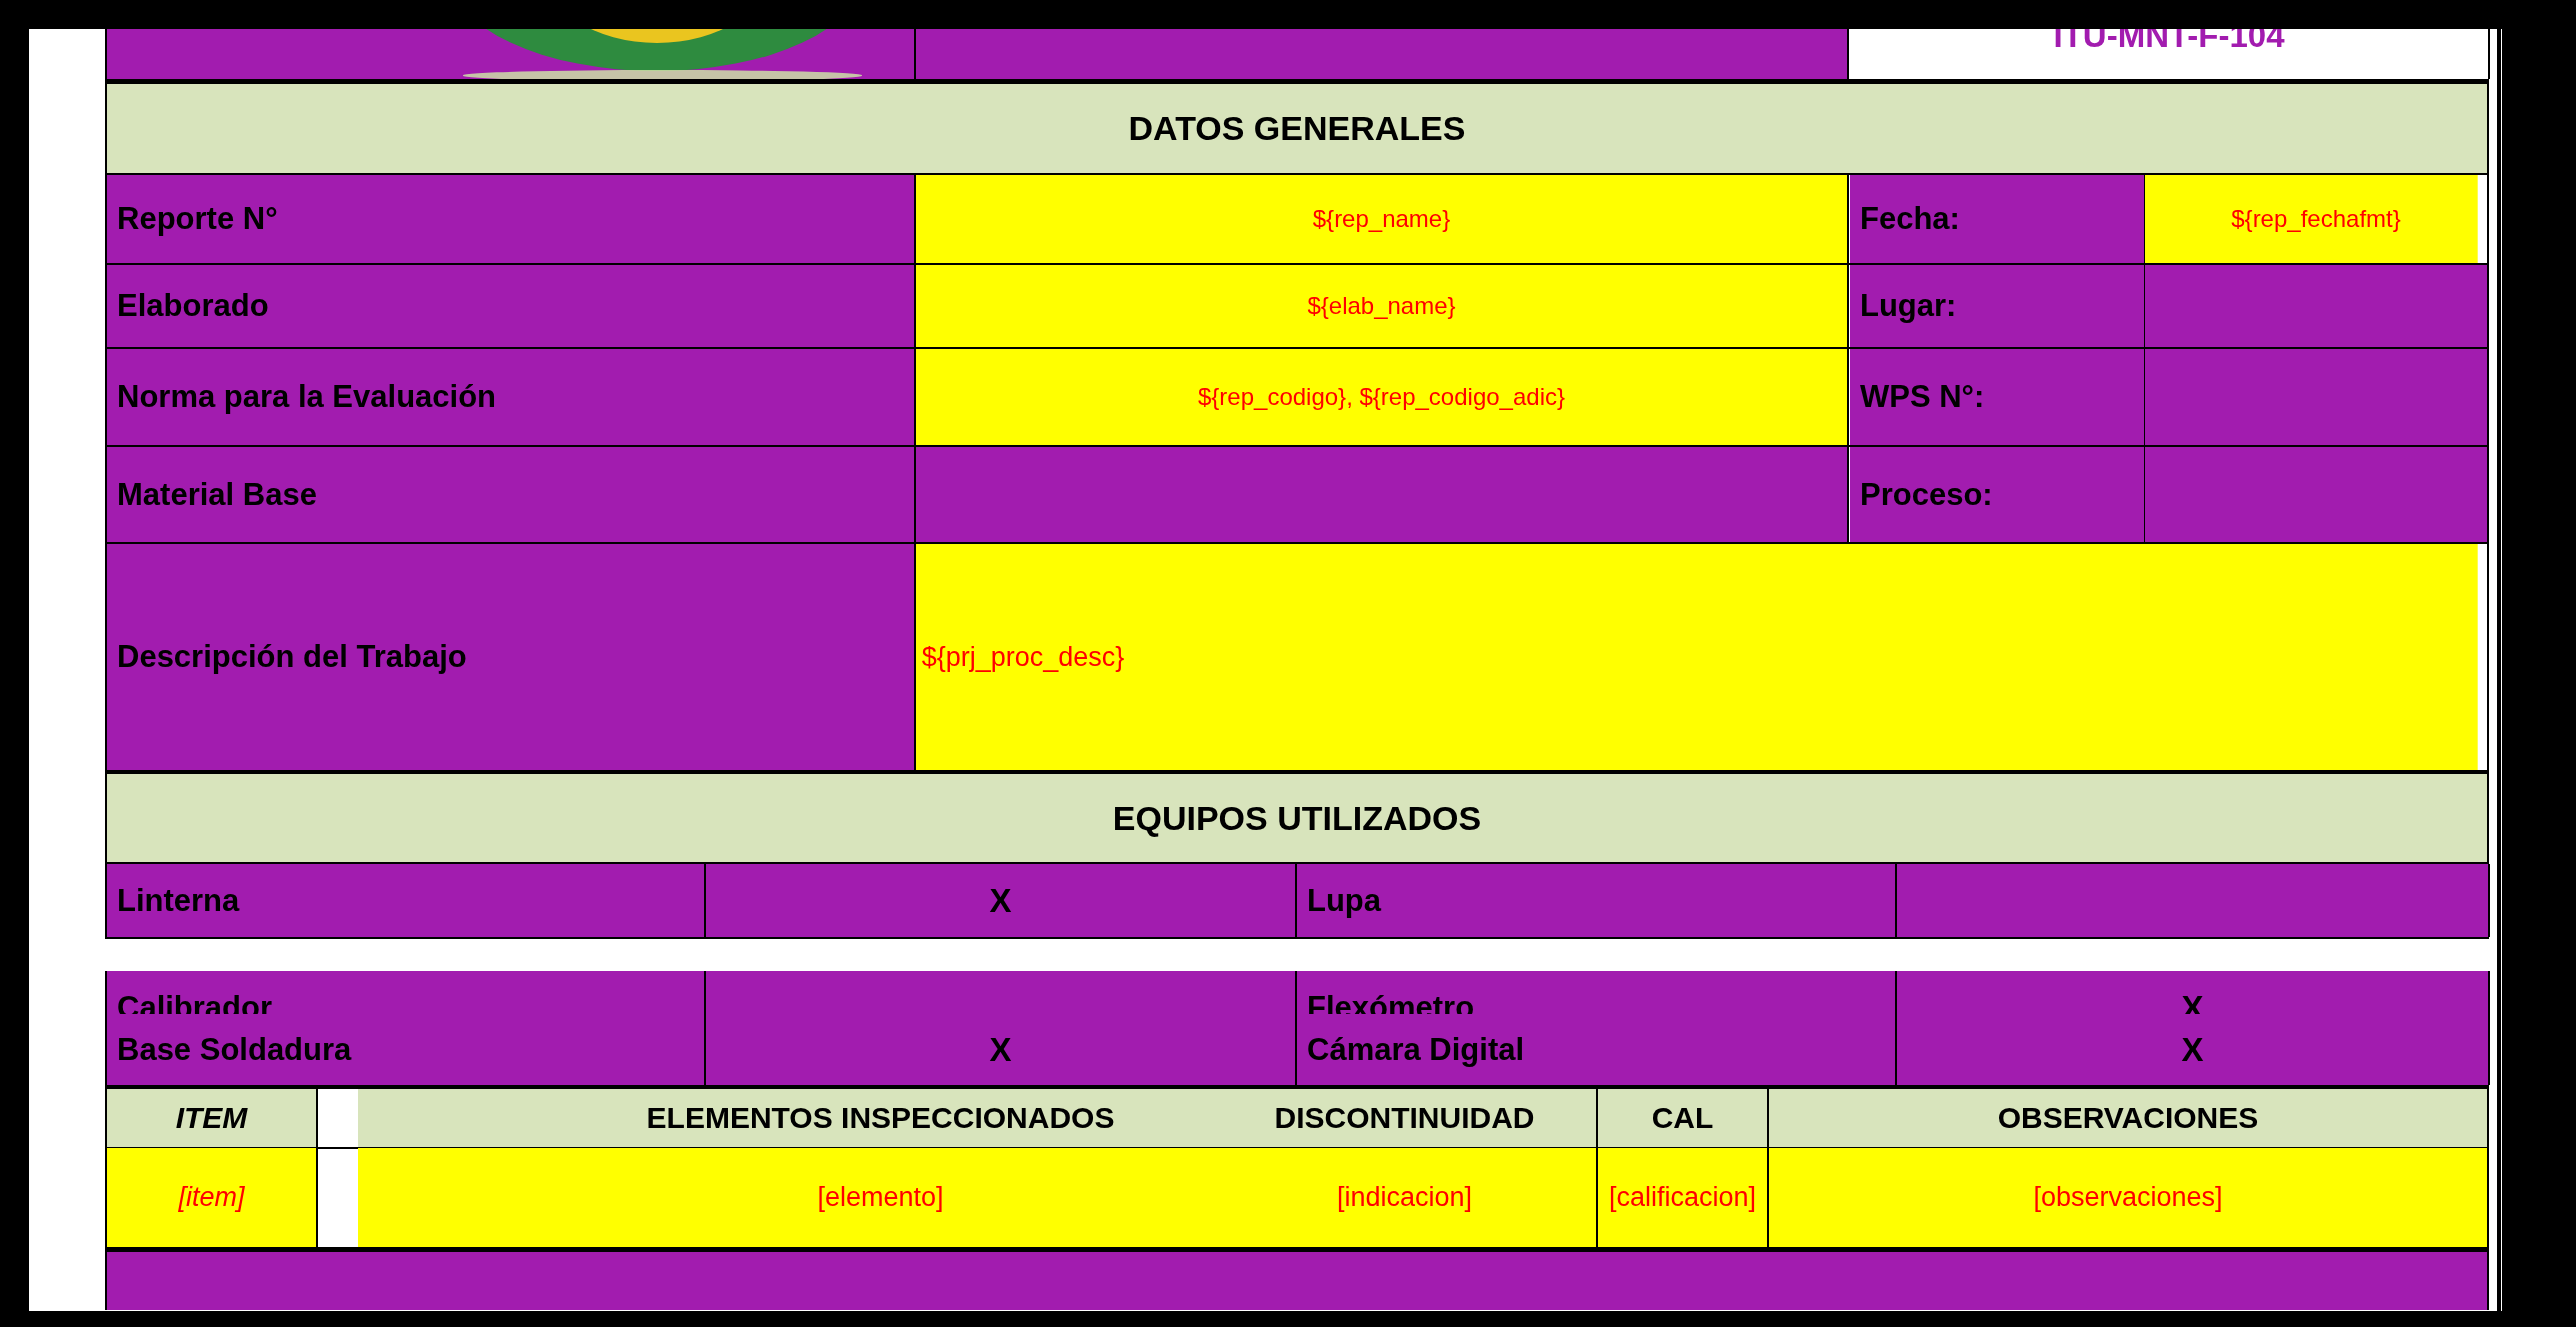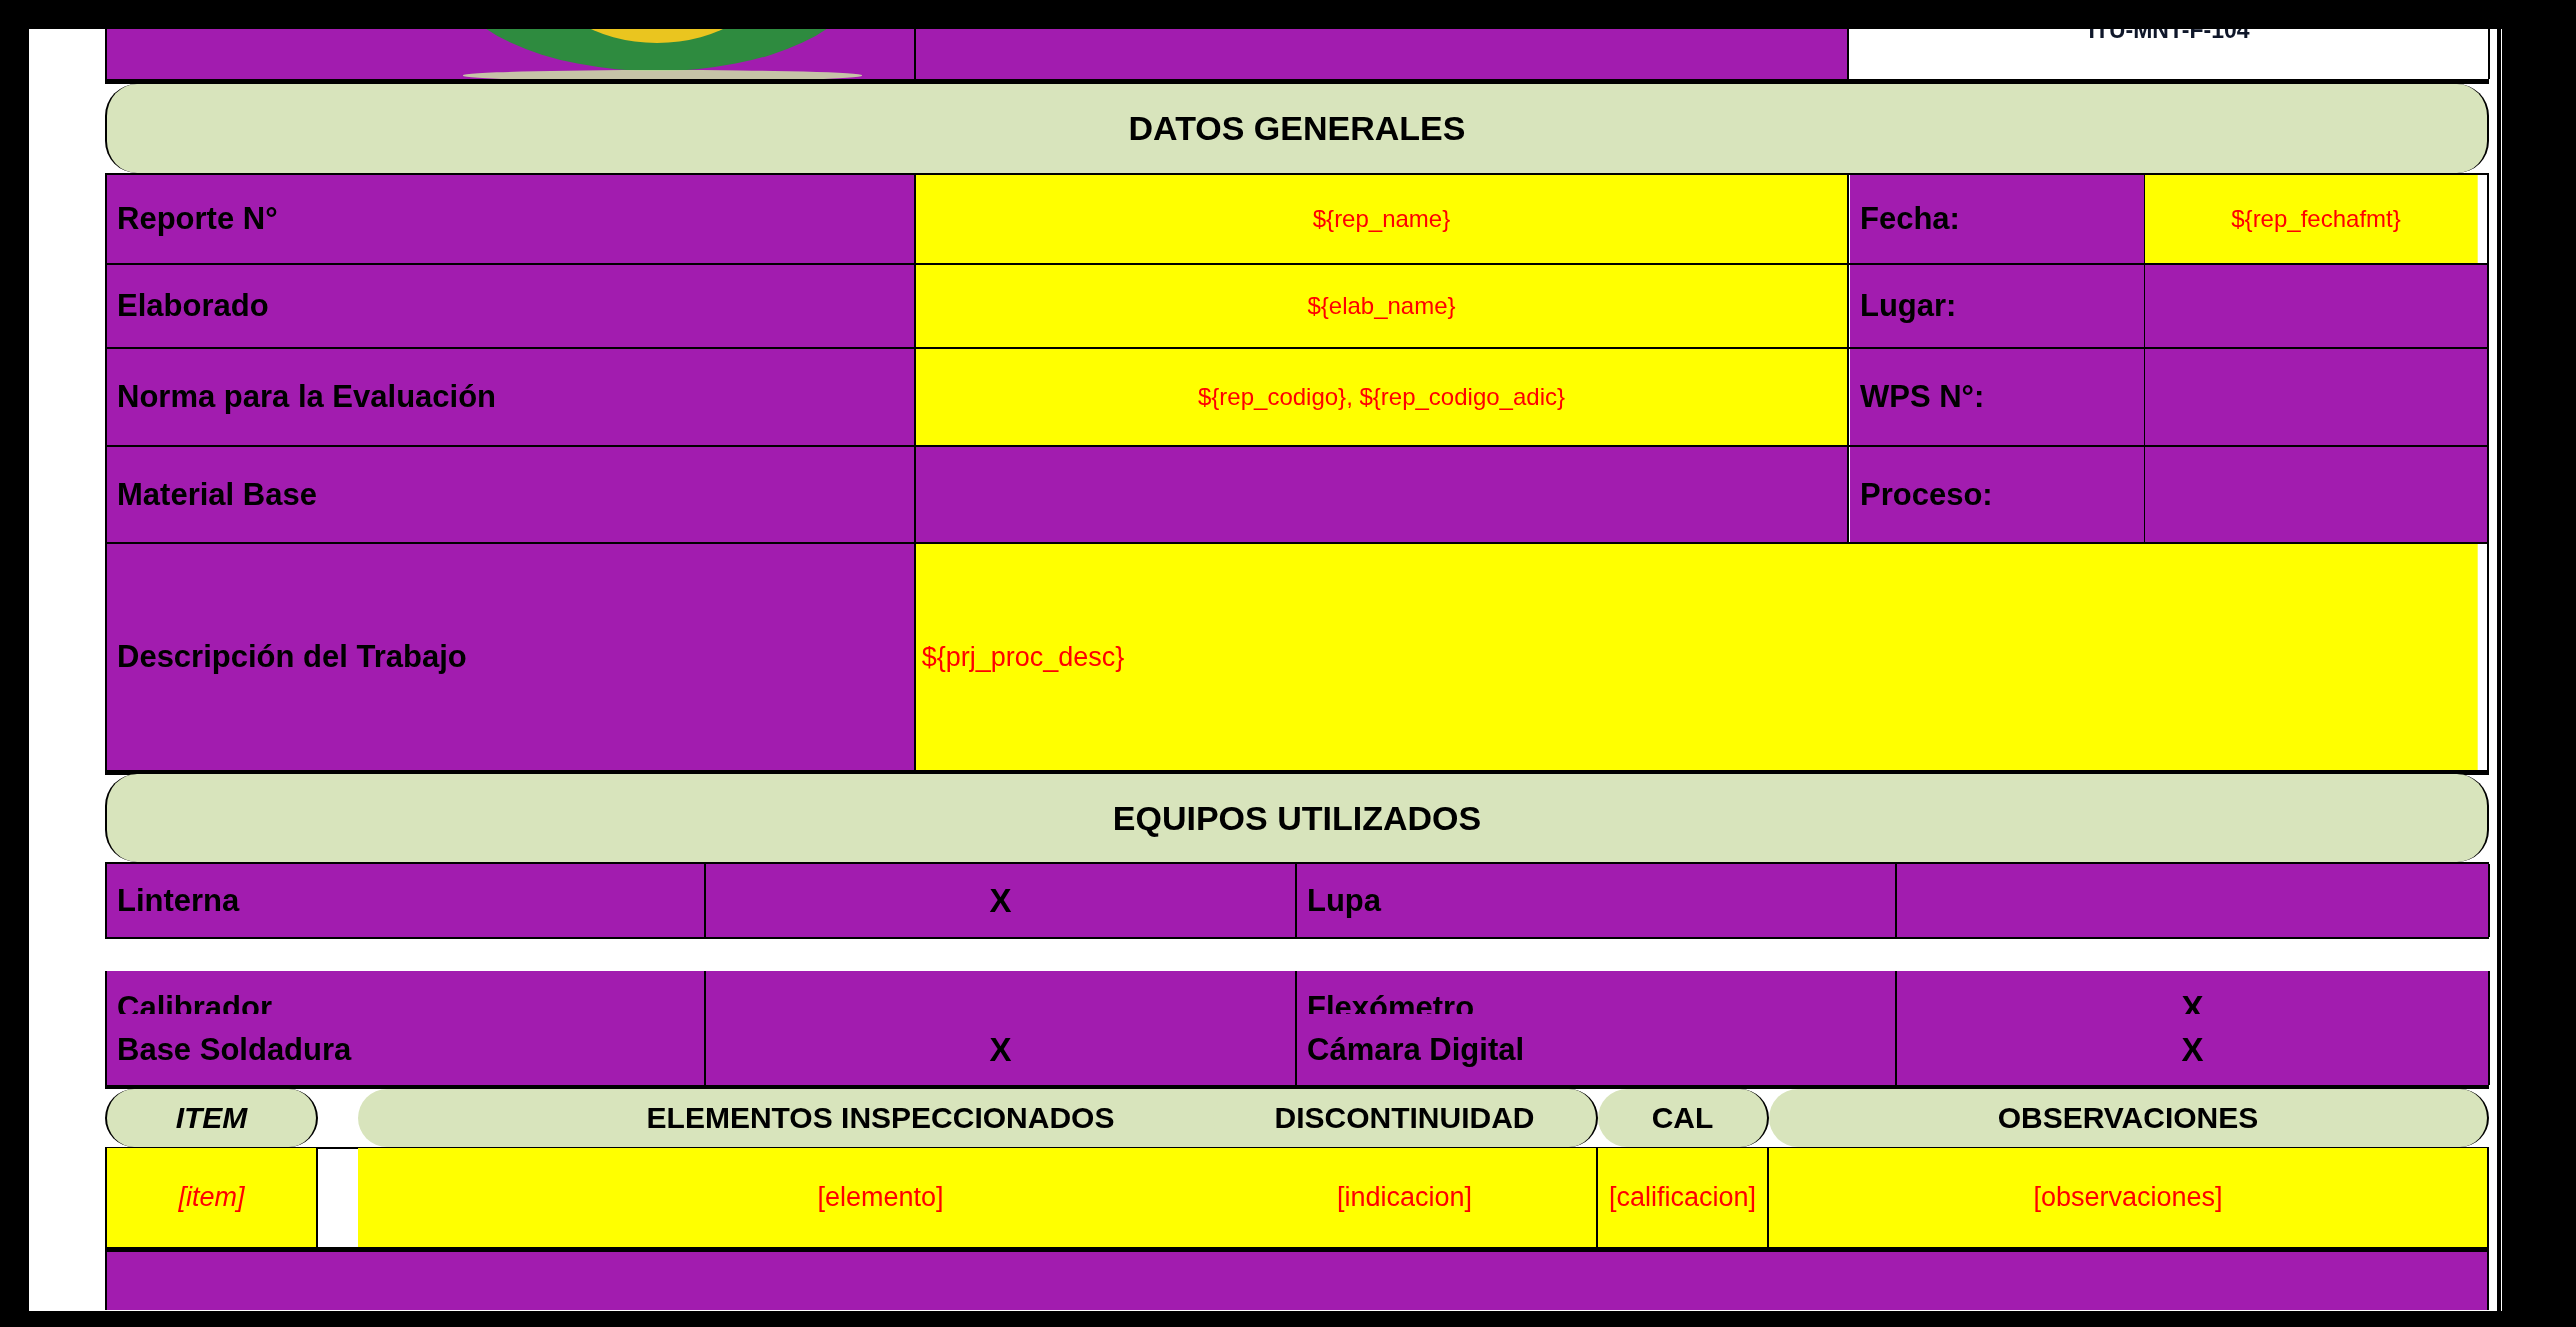--- a/index.html
+++ b/index.html
@@ -10,21 +10,21 @@
   .topbar{position:absolute;left:0;top:0;width:2576px;height:28.5px;background:#000;z-index:10;}
 
   .tbl{position:absolute;left:105px;top:0;width:2384px;height:1311px;z-index:1;}
   .row{position:absolute;left:0;width:2384px;box-sizing:border-box;border-bottom:2.8px solid #000;}
   .bb7{border-bottom-width:5px;}
   .bb6{border-bottom-width:4.3px;}
   .bb0{border-bottom:none;}
   .cell{position:absolute;top:0;bottom:0;box-sizing:border-box;border-right:2.8px solid #000;
         display:flex;align-items:center;overflow:hidden;background:#a21caf;}
   .bl{border-left:2.8px solid #000;}
-  .green{background:#d8e4bc;border-radius:32px;}
+  .green{background:#d8e4bc;}
   .y{background:#ffff00;}
   .pad-r{box-shadow:inset -9.3px 0 0 0 #ffffff;}
 
   .lbl{font-weight:bold;font-size:31px;color:#000;padding-left:10px;justify-content:flex-start;}
   .band-text{width:100%;text-align:center;font-weight:bold;font-size:34px;color:#000;}
   .red-c{justify-content:center;font-size:24px;color:#ff0000;text-align:center;}
   .red-l{font-size:27px;color:#ff0000;padding-left:5.7px;justify-content:flex-start;}
   .red-s{justify-content:center;font-size:27px;color:#ff0000;text-align:center;white-space:nowrap;}
   .chk{justify-content:center;font-weight:bold;font-size:33px;color:#000;}
   .hdr{justify-content:center;font-weight:bold;font-size:30px;color:#000;text-align:center;white-space:nowrap;}
@@ -47,21 +47,21 @@
 
   
   .c1{left:0;width:811px;}
   .c2{left:811px;width:933px;}
   .c3{left:1745px;width:296px;}
   .c4{left:2040px;width:344px;}
   .c24{left:811px;width:1573px;}
   .c-code{left:1745px;width:640px;position:absolute;top:0;bottom:0;box-sizing:border-box;
           border-right:2.8px solid #000;background:#fff;overflow:visible;}
   .code-text{position:absolute;top:17px;left:0;right:0;text-align:center;
-             font-weight:bold;font-size:23px;color:#0f172a;}
+             font-weight:bold;font-size:33px;color:#a21caf;}
 
   
   .c-logo{overflow:hidden;}
   .logo-green{position:absolute;left:343px;top:-123px;width:413px;height:194px;border-radius:50%;background:#2e8b3f;}
   .logo-gold{position:absolute;left:436px;top:-108px;width:228px;height:151px;border-radius:50%;background:#eac51f;}
   .logo-swoosh{position:absolute;left:356px;top:70px;width:399px;height:10.7px;border-radius:50%;background:#cde2a6;opacity:.85;}
 
   
   .e1{left:0;width:601px;}
   .e2{left:601px;width:591px;}

